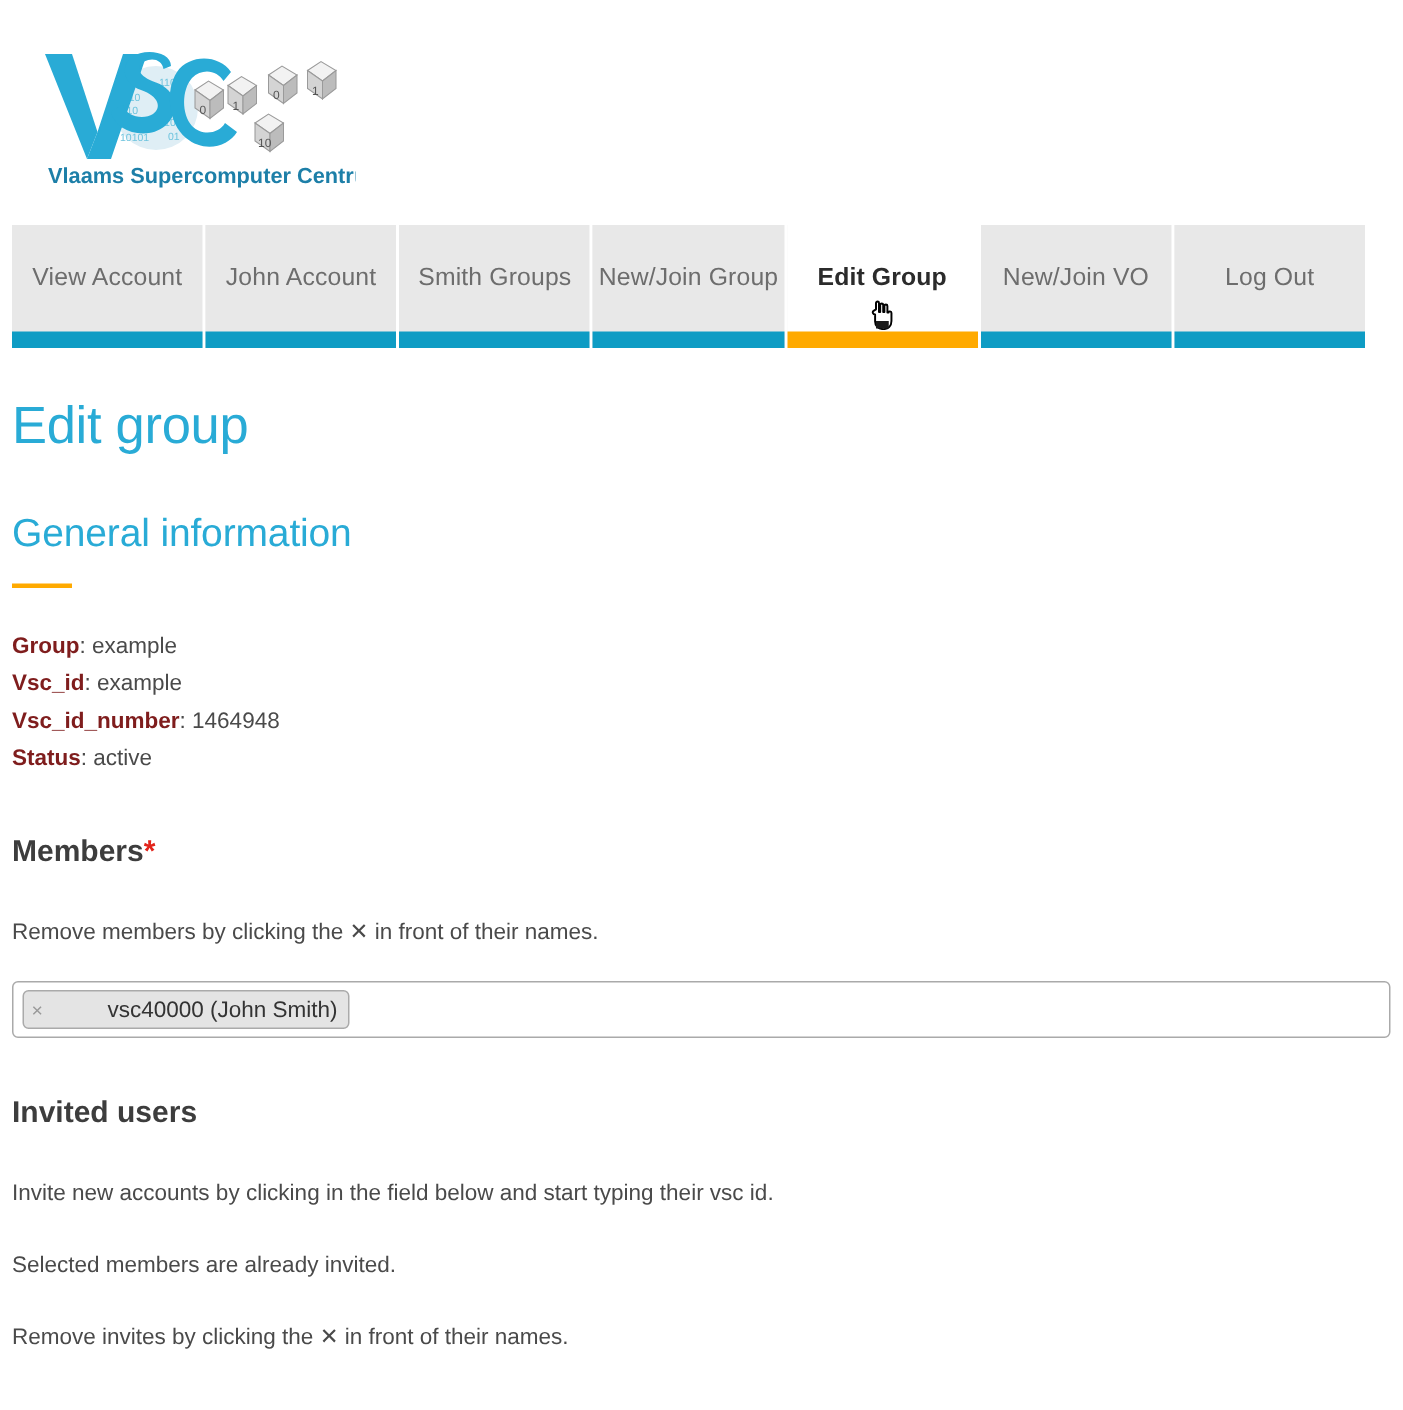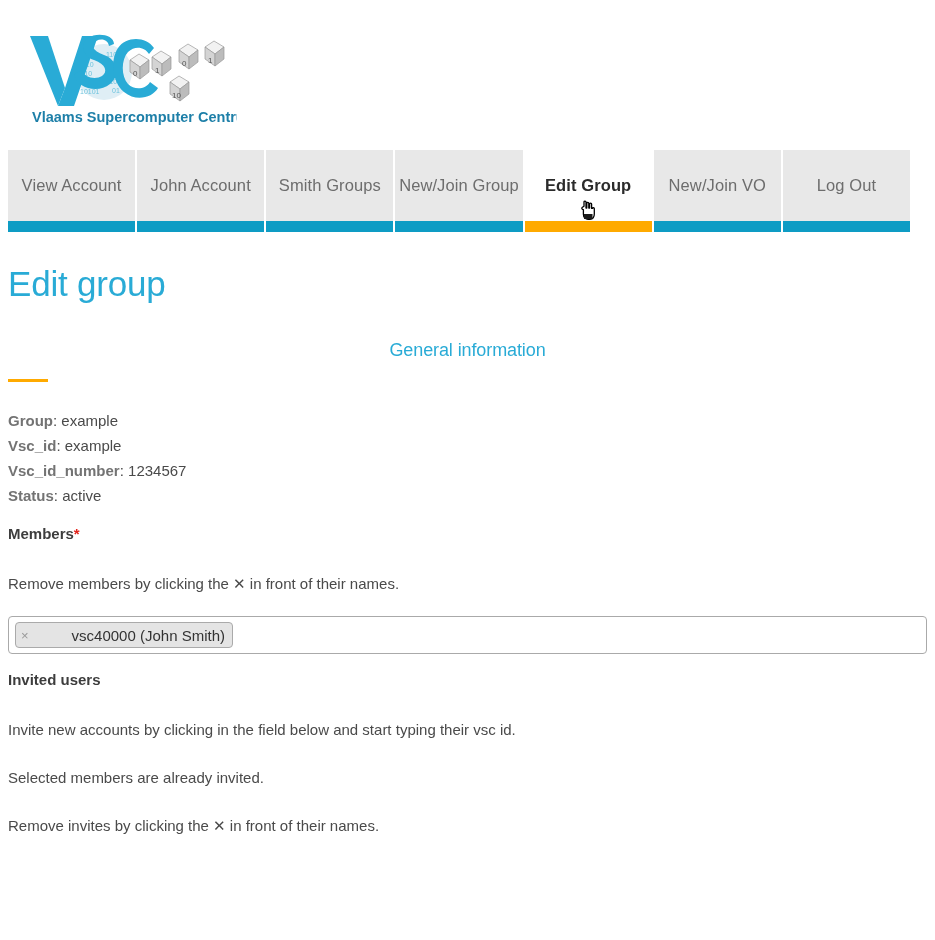--- a/index.html
+++ b/index.html
@@ -91,55 +91,54 @@
     padding: 0 8px;
   }
   h1.page-title {
     font-size: 35px;
     font-weight: normal;
     color: #29abd6;
     margin: 32px 0 0 0;
     letter-spacing: -0.2px;
   }
   h2.section-title {
-    font-size: 18px;
+    font-size: 26px;
     font-weight: normal;
     color: #29abd6;
     margin: 0;
     letter-spacing: -0.1px;
-    text-align: center;
   }
   .section-head {
     margin-top: 36px;
   }
   .accent-bar {
     width: 40px;
     height: 3px;
     background: #ffaa00;
     margin-top: 18px;
   }
 
   
   .info-list {
     margin-top: 26px;
   }
   .info-row {
     font-size: 15px;
     color: #4a4a4a;
     line-height: 25px;
   }
-  .info-row .k { font-weight: bold; color: #737373; }
+  .info-row .k { font-weight: bold; color: #7f1d1d; }
   .info-row .v { font-weight: normal; }
 
   
   .field-label {
-    font-size: 15px;
+    font-size: 20px;
     font-weight: bold;
     color: #3d3d3d;
-    margin-top: 17px;
+    margin-top: 39px;
   }
   .req { color: #e2231a; font-weight: bold; }
   .help-text {
     font-size: 15px;
     color: #4a4a4a;
     margin-top: 32px;
     line-height: 20px;
   }
 
   .select-field {
@@ -294,21 +293,21 @@
   </div>
 
   <div class="info-list">
     <div class="info-row">
       <span class="k">Group</span><span class="v">: example</span>
     </div>
     <div class="info-row">
       <span class="k">Vsc_id</span><span class="v">: example</span>
     </div>
     <div class="info-row">
-      <span class="k">Vsc_id_number</span><span class="v">: 1234567</span>
+      <span class="k">Vsc_id_number</span><span class="v">: 1464948</span>
     </div>
     <div class="info-row">
       <span class="k">Status</span><span class="v">: active</span>
     </div>
   </div>
 
 
   <div class="field-label">
     <span>Members</span><span class="req">*</span>
   </div>

